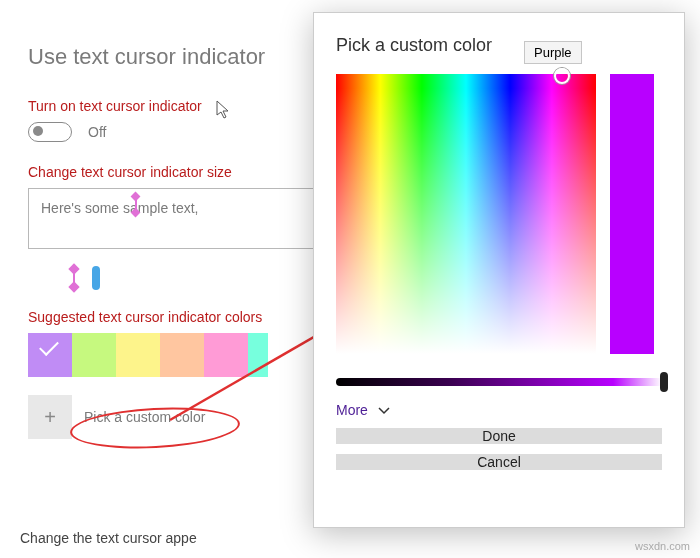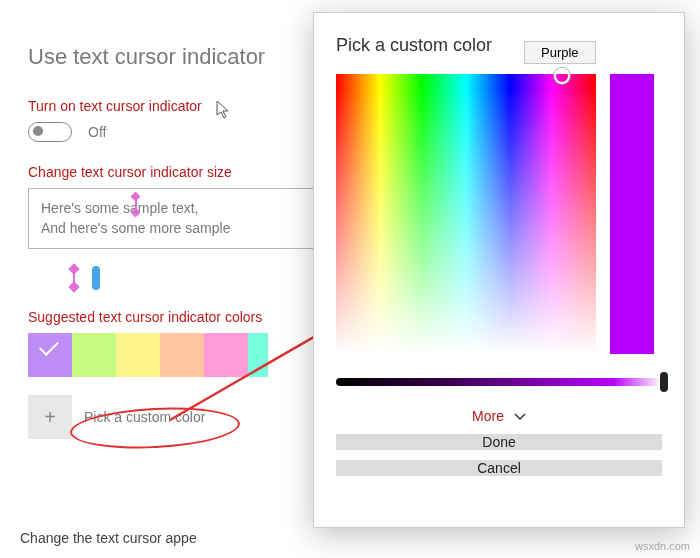--- a/index.html
+++ b/index.html
@@ -37,34 +37,34 @@
   .custom-text { font-size:14px; color:#7a7a7a; }
   .ellipse { position:absolute; border:2px solid #e03030; border-radius:50%; width:170px; height:40px; left:70px; top:408px; transform: rotate(-3deg); }
 
   .footer-heading { font-size:14px; font-weight:400; color:#444; position:absolute; left:20px; bottom:12px; }
 
   .cursor-pointer { position:absolute; left:216px; top:100px; }
 
   
   .dialog { position:absolute; right:15px; top:12px; width:372px; height:516px; background:#fff; box-shadow: 0 6px 30px rgba(0,0,0,.25); border:1px solid #ccc; padding: 22px 22px 14px; }
   .dlg-title { font-size:18px; color:#333; font-weight:400; }
-  .tooltip { position:absolute; top:28px; left:210px; background:#f4f4f4; border:1px solid #c6c6c6; font-size:13px; padding:3px 16px; }
+  .tooltip { position:absolute; top:28px; left:210px; background:#f4f4f4; border:1px solid #c6c6c6; font-size:13px; padding:3px 9px; }
 
   .picker-row { display:flex; gap:14px; margin-top:18px; }
   .hue-sat { width: 260px; height: 280px; position:relative; background:
       linear-gradient(to bottom, rgba(255,255,255,0) 0%, rgba(255,255,255,0) 5%, rgba(255,255,255,1) 100%),
       linear-gradient(to right, #ff0000 0%, #ffff00 17%, #00ff00 33%, #00ffff 50%, #0000ff 67%, #ff00ff 83%, #ff0000 100%);
   }
   .sat-handle { position:absolute; top:-6px; right:26px; width:16px; height:16px; border:2px solid #fff; border-radius:50%; box-shadow:0 0 0 1px #999;}
   .value-strip { width:44px; height:280px; background: linear-gradient(#b800ff, #b800ff); }
 
   .lum-slider { margin-top:24px; height:8px; width:100%; background: linear-gradient(to right, #000 0%, #3a0050 35%, #b800ff 85%, #fff 100%); border-radius:4px; position:relative; }
   .lum-thumb { position:absolute; right:-6px; top:-6px; width:8px; height:20px; background:#222; border-radius:4px; }
 
-  .more-row { text-align:center; margin-top:22px; font-size:14px; color:#b91c1c; }
+  .more-row { text-align:left; margin-top:16px; font-size:14px; color:#4c1d95; }
   .chev { display:inline-block; margin-left:6px; }
   .btn-row { display:flex; gap:10px; margin-top:10px;flex-direction:column; }
   .btn { flex:1; height:34px; background:#dcdcdc; display:flex; align-items:center; justify-content:center; font-size:14px; color:#222; }
 
   .arrow-line { position:absolute; left:155px; top:250px; width:280px; height:180px; pointer-events:none; }
 
   .watermark { position:absolute; right:10px; bottom:6px; font-size:11px; color:#aaa; font-family: Arial, sans-serif; }
 </style>
 </head>
 <body>
@@ -76,21 +76,21 @@
   <div class="toggle-row">
     <div class="toggle">
         <div class="knob"></div>
       </div>
     <div class="toggle-text">Off</div>
   </div>
 
   <div class="sub-label">Change text cursor indicator size</div>
   <div class="sample-box">
     <span>Here's some sample text,</span><br>
-    <span>And here's some more sample</span><br>
+    <br>
     <div class="pink-cursor-top" style="left:103px; top:4px;"></div>
     <div class="pink-line" style="left:106px; top:8px;"></div>
     <div class="pink-cursor-bot" style="left:103px; top:20px;"></div>
   </div>
 
   <div class="slider-row">
     <div class="slider-icon">
       <div class="diamond top"></div>
         <div class="stem"></div>
         <div class="diamond bot"></div>

